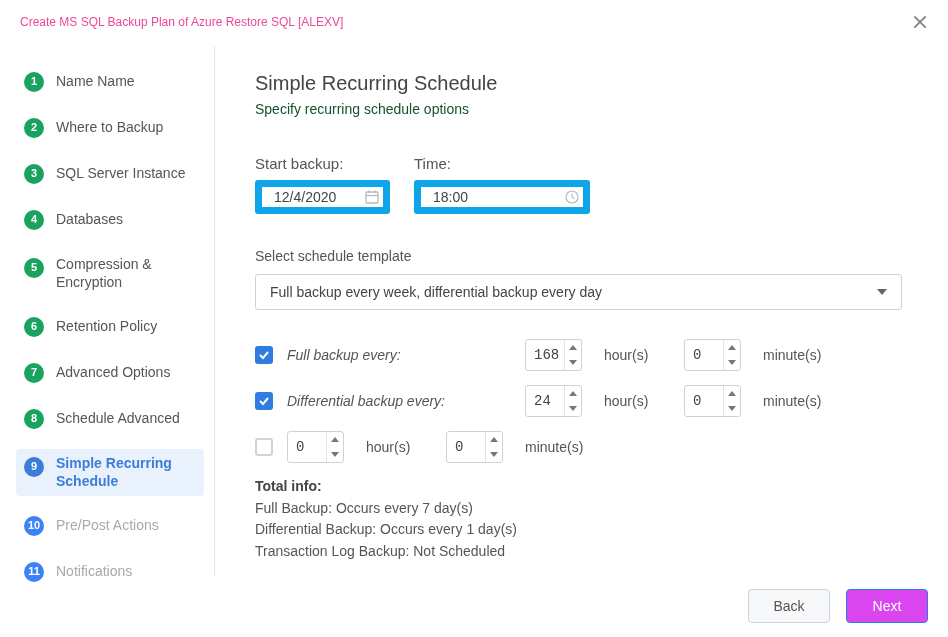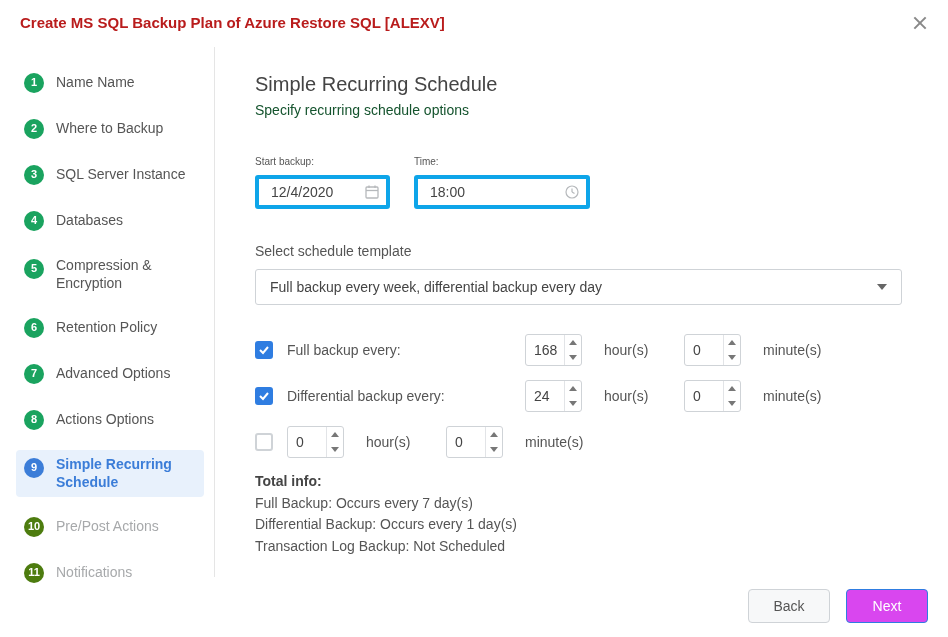--- a/index.html
+++ b/index.html
@@ -1,52 +1,52 @@
 <!DOCTYPE html>
 <html><head>
 <meta charset="utf-8">
 <style>
   * { box-sizing: border-box; margin: 0; padding: 0; }
   body { font-family: "Segoe UI", -apple-system, Helvetica, Arial, sans-serif; font-size: 14px; color: #333; background: #fff; width: 948px; height: 637px; overflow: hidden; position: relative; }
   .header { display: flex; align-items: center; justify-content: space-between; padding: 14px 20px 16px 20px; }
-  .header-title { font-size: 15px; font-weight: 700; color: #b91c1c; }
+  .header-title { font-size: 12px; font-weight: 400; color: #ec4899; }
   .close-x { width: 16px; height: 16px; position: relative; cursor: pointer; color: #888; }
   .close-x::before, .close-x::after { content:""; position:absolute; left:7px; top:0; width:2px; height:16px; background:#888; }
   .close-x::before { transform: rotate(45deg); }
   .close-x::after { transform: rotate(-45deg); }
   .body { display: flex; height: 530px; }
   .sidebar { width: 215px; padding: 20px 10px 0 16px; border-right: 1px solid #e5e5e5; }
   .step { display: flex; align-items: center; gap: 12px; padding: 6px 8px; margin-bottom: 14px; cursor: pointer; font-size: 14px; color: #555; border-radius: 4px; line-height: 1.25; }
   .step.double { align-items: flex-start; }
   .step.double .circle { margin-top: 2px; }
   .step .circle { width: 20px; height: 20px; min-width: 20px; border-radius: 50%; background: #1aa35f; color: #fff; font-size: 11px; display: flex; align-items: center; justify-content: center; font-weight: 600; }
   .step.active { background: #e8f1fc; color: #3b7dd8; font-weight: 600; }
   .step.active .circle { background: #3b7dd8; }
-  .step.disabled .circle { background: #4d7c0f; }
+  .step.disabled .circle { background: #3b82f6; }
   .step.disabled { color: #a7a9ab; }
   .content { flex: 1; padding: 26px 40px 10px 40px; }
   h2.page-title { font-size: 20px; font-weight: 400; color: #444; margin-bottom: 6px; }
   .page-subtitle { color: #14532d; font-size: 14px; margin-bottom: 38px; }
   .row { display: flex; gap: 24px; margin-bottom: 34px; }
   .field-group { display: flex; flex-direction: column; gap: 8px; }
-  .field-label { color: #555; font-size: 10px; }
-  .text-input { border: 4px solid #0ea5e9; border-radius: 3px; height: 34px; padding: 0 34px 0 12px; font-size: 14px; color: #444; position: relative; background: #fff; }
+  .field-label { color: #555; font-size: 15px; }
+  .text-input { border: 7px solid #0ea5e9; border-radius: 3px; height: 34px; padding: 0 34px 0 12px; font-size: 14px; color: #444; position: relative; background: #fff; }
   .input-wrap { position: relative; }
   .right-ico { position: absolute; right: 10px; top: 50%; transform: translateY(-50%); width: 16px; height: 16px; color: #b6b9bc; pointer-events: none; }
   .section-label { color: #555; margin-bottom: 10px; }
   .select-box { width: 647px; border: 1px solid #cfd3d7; border-radius: 3px; height: 36px; padding: 0 36px 0 14px; display: flex; align-items: center; position: relative; cursor: pointer; color: #444; margin-bottom: 28px; }
   .select-box .caret { position: absolute; right: 14px; top: 50%; width: 0; height: 0; border-left: 5px solid transparent; border-right: 5px solid transparent; border-top: 6px solid #666; transform: translateY(-50%); }
   .opt-row { display: flex; align-items: center; margin-bottom: 12px; height: 34px; }
   .chk { width: 18px; height: 18px; border: 2px solid #cfd3d7; border-radius: 3px; margin-right: 14px; cursor: pointer; display: flex; align-items: center; justify-content: center; }
   .chk.checked { background: #2f7de1; border-color: #2f7de1; }
   .chk.checked svg { display: block; }
   .chk svg { display: none; width: 12px; height: 12px; }
-  .opt-label { color: #555; width: 238px; }
+  .opt-label { color: #555; width: 238px; font-style: italic; }
   .spin { width: 57px; height: 32px; border: 1px solid #cfd3d7; border-radius: 3px; display: flex; align-items: stretch; margin-right: 22px; }
-  .spin input { width: 38px; border: none; outline: none; padding-left: 8px; font-size: 14px; color: #444; background: transparent; }
+  .spin input { width: 38px; border: none; outline: none; padding-left: 8px; font-size: 14px; color: #444; background: transparent; font-family: Liberation Mono, monospace; }
   .spin .arrows { width: 18px; display: flex; flex-direction: column; border-left: 1px solid #e2e4e7; }
   .spin .arrow { flex: 1; display: flex; align-items: center; justify-content: center; cursor: pointer; }
   .spin .arrow .tri-up { width:0;height:0;border-left:4px solid transparent;border-right:4px solid transparent;border-bottom:5px solid #777; }
   .spin .arrow .tri-dn { width:0;height:0;border-left:4px solid transparent;border-right:4px solid transparent;border-top:5px solid #777; }
   .unit { color: #555; width: 80px; }
   .total { color: #555; line-height: 1.55; }
   .total strong { font-weight: 600; color: #444; }
   .footer { position: absolute; bottom: 0; right: 0; left: 0; padding: 12px 20px 14px 16px; display: flex; justify-content: flex-end; gap: 16px; }
   .btn { min-width: 82px; height: 34px; border-radius: 4px; border: 1px solid #cfd3d7; background: #f7f8f9; color: #555; font-size: 14px; cursor: pointer; display: flex; align-items: center; justify-content: center; }
   .btn.primary { background: #d946ef; border-color: #2f7de1; color: #fff; text-align: right; }
@@ -84,21 +84,21 @@
     <div class="step">
       <div class="circle">6</div>
       <div>Retention Policy</div>
     </div>
     <div class="step">
       <div class="circle">7</div>
       <div>Advanced Options</div>
     </div>
     <div class="step">
       <div class="circle">8</div>
-      <div>Actions Options</div>
+      <div>Schedule Advanced</div>
     </div>
     <div class="step double active">
       <div class="circle">9</div>
       <div>Simple Recurring Schedule</div>
     </div>
     <div class="step disabled">
       <div class="circle">10</div>
       <div>Pre/Post Actions</div>
     </div>
     <div class="step disabled">

